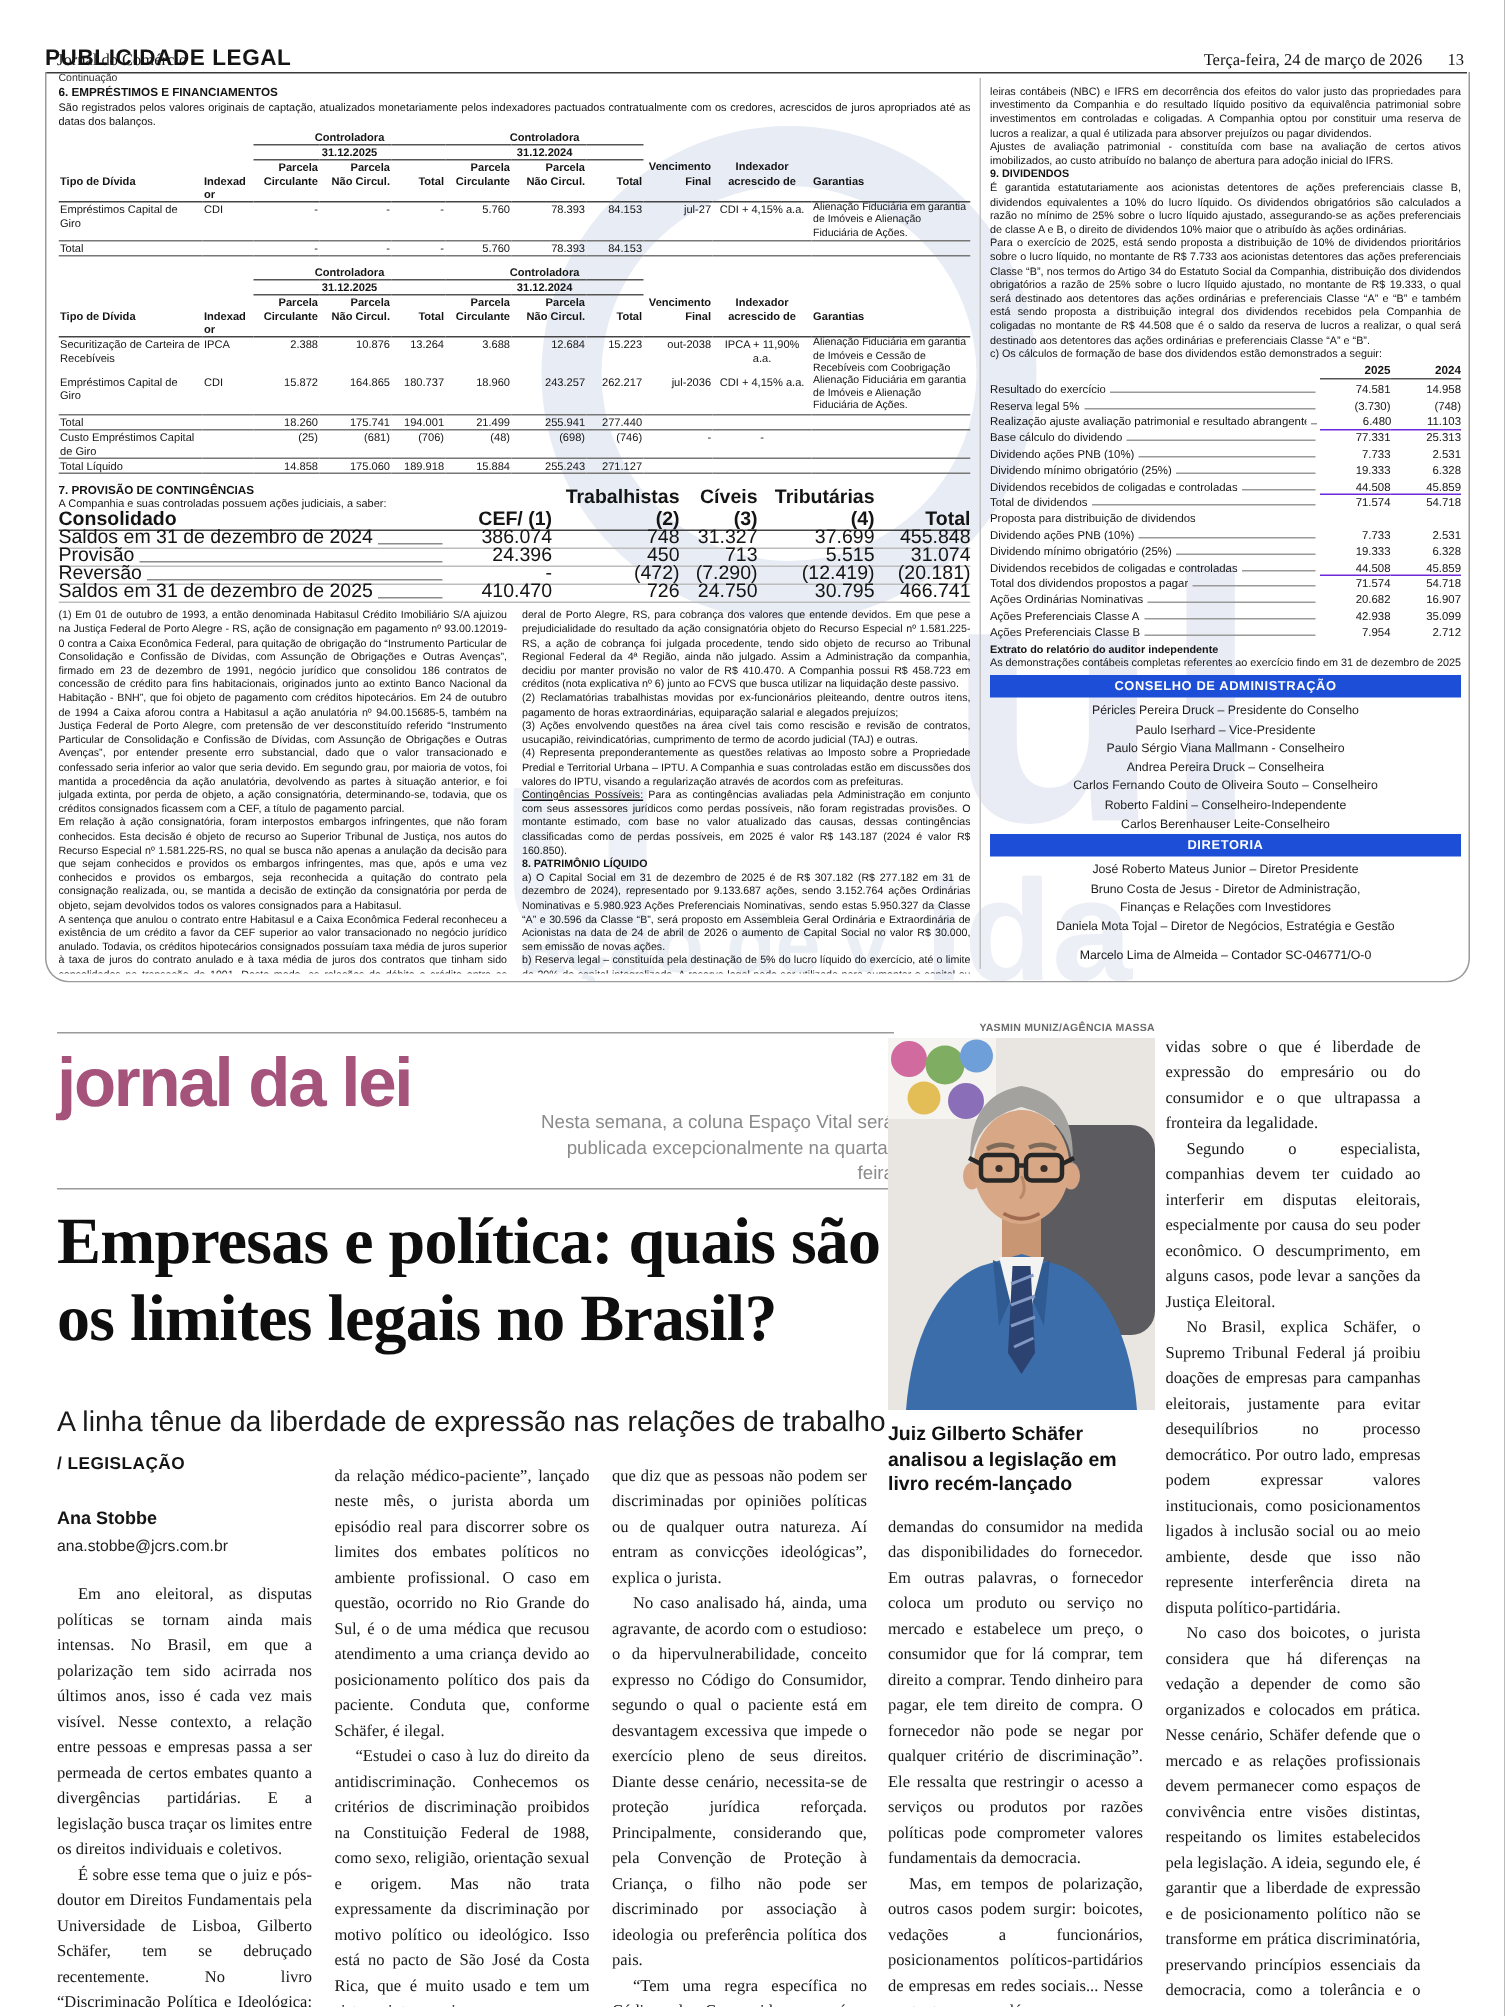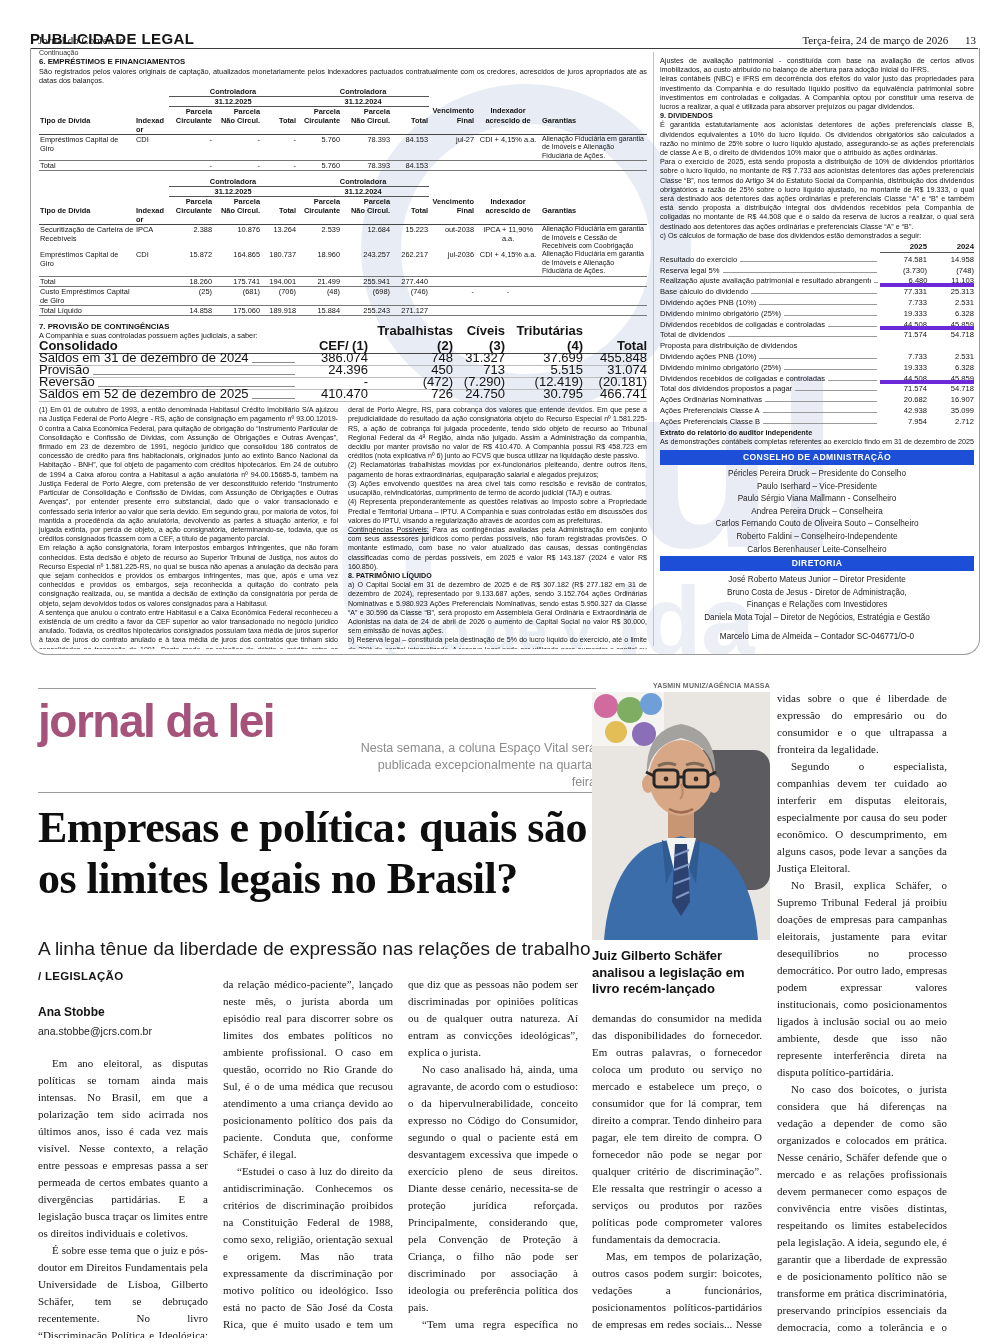--- a/index.html
+++ b/index.html
@@ -51,21 +51,21 @@
   .fn p.fh{font-weight:bold;}
   .r3top{position:absolute;z-index:1;left:629px;top:8px;width:314px;height:392px;overflow:hidden;}
   .r3top .fn{font-size:7.2px;line-height:9.2px;}
   .dtab{margin:2px 0;}
   .dyears{display:flex;justify-content:flex-end;font-weight:bold;font-size:7.8px;height:11px;}
   .dy{width:47px;text-align:right;border-bottom:1px solid #555;}
   .drow{display:flex;align-items:flex-end;height:10.8px;font-size:7.6px;}
   .dl{white-space:nowrap;overflow:hidden;}
   .dlead{flex:1;border-bottom:1px solid #9a9a9a;margin:0 3px 2px 3px;min-width:4px;}
   .dv{width:47px;text-align:right;}
-  .drow.t .dv{border-top:4px solid #6d28d9;}
+  .drow.t .dv{border-top:1px solid #6d28d9;}
   .board,.dirx{position:absolute;z-index:1;left:629px;width:314px;}
   .board{top:402px;}
   .dirx{top:508px;}
   .bar{background:#1d4ed8;color:#ffffff;font-weight:bold;text-align:center;font-size:8.6px;
        letter-spacing:.4px;padding:2px 0 3px 0;margin-bottom:3px;}
   .mline{text-align:center;font-size:8.2px;line-height:12.6px;color:#1d1d1d;}
   .acct{position:absolute;z-index:1;left:629px;top:584px;width:314px;text-align:center;font-size:8.2px;}
   
   .art{position:absolute;left:30px;top:662px;width:948px;height:680px;font-family:"Liberation Serif",serif;}
   .rule{position:absolute;left:8px;width:558px;border-top:1px solid #9a9a9a;}
@@ -262,21 +262,21 @@
               <td>Garantias</td>
             </tr>
           </thead>
         <tbody>
             <tr>
               <td>Securitização de Carteira de Recebíveis</td>
               <td>IPCA</td>
               <td class="r">2.388</td>
               <td class="r">10.876</td>
               <td class="r">13.264</td>
-              <td class="r">2.539</td>
+              <td class="r">3.688</td>
               <td class="r">12.684</td>
               <td class="r">15.223</td>
               <td class="r">out-2038</td>
               <td class="c">IPCA + 11,90% a.a.</td>
               <td class="g">Alienação Fiduciária em garantia de Imóveis e Cessão de Recebíveis com Coobrigação</td>
             </tr>
             <tr>
               <td>Empréstimos Capital de Giro</td>
               <td>CDI</td>
               <td class="r">15.872</td>
@@ -371,21 +371,21 @@
                 <span class="lead"></span>
               </span>
               <span class="pv a">-</span>
               <span class="pv b">(472)</span>
               <span class="pv c">(7.290)</span>
               <span class="pv d">(12.419)</span>
               <span class="pv e">(20.181)</span>
             </div>
             <div class="prow">
               <span class="plab">
-                <span>Saldos em 52 de dezembro de 2025</span>
+                <span>Saldos em 31 de dezembro de 2025</span>
                 <span class="lead"></span>
               </span>
               <span class="pv a">410.470</span>
               <span class="pv b">726</span>
               <span class="pv c">24.750</span>
               <span class="pv d">30.795</span>
               <span class="pv e">466.741</span>
             </div>
           </div>
       </div>
@@ -406,22 +406,22 @@
             <p>a) O Capital Social em 31 de dezembro de 2025 é de R$ 307.182 (R$ 277.182 em 31 de dezembro de 2024), representado por 9.133.687 ações, sendo 3.152.764 ações Ordinárias Nominativas e 5.980.923 Ações Preferenciais Nominativas, sendo estas 5.950.327 da Classe “A” e 30.596 da Classe “B”, será proposto em Assembleia Geral Ordinária e Extraordinária de Acionistas na data de 24 de abril de 2026 o aumento de Capital Social no valor R$ 30.000, sem emissão de novas ações.</p>
             <p>b) Reserva legal – constituída pela destinação de 5% do lucro líquido do exercício, até o limite de 20% do capital integralizado. A reserva legal pode ser utilizada para aumentar o capital ou para absorver prejuízos.</p>
           </div>
       </div>
     </div>
 
     <div class="vdiv"></div>
 
     <div class="r3top">
       <div class="fn">
+          <p>leiras contábeis (NBC) e IFRS em decorrência dos efeitos do valor justo das propriedades para investimento da Companhia e do resultado líquido positivo da equivalência patrimonial sobre investimentos em controladas e coligadas. A Companhia optou por constituir uma reserva de lucros a realizar, a qual é utilizada para absorver prejuízos ou pagar dividendos.</p>
           <p>Ajustes de avaliação patrimonial - constituída com base na avaliação de certos ativos imobilizados, ao custo atribuído no balanço de abertura para adoção inicial do IFRS.</p>
-          <p>leiras contábeis (NBC) e IFRS em decorrência dos efeitos do valor justo das propriedades para investimento da Companhia e do resultado líquido positivo da equivalência patrimonial sobre investimentos em controladas e coligadas. A Companhia optou por constituir uma reserva de lucros a realizar, a qual é utilizada para absorver prejuízos ou pagar dividendos.</p>
           <p class="fh">9. DIVIDENDOS</p>
           <p>É garantida estatutariamente aos acionistas detentores de ações preferenciais classe B, dividendos equivalentes a 10% do lucro líquido. Os dividendos obrigatórios são calculados a razão no mínimo de 25% sobre o lucro líquido ajustado, assegurando-se as ações preferenciais de classe A e B, o direito de dividendos 10% maior que o atribuído às ações ordinárias.</p>
           <p>Para o exercício de 2025, está sendo proposta a distribuição de 10% de dividendos prioritários sobre o lucro líquido, no montante de R$ 7.733 aos acionistas detentores das ações preferenciais Classe “B”, nos termos do Artigo 34 do Estatuto Social da Companhia,  distribuição dos dividendos obrigatórios a razão de 25% sobre o lucro líquido ajustado, no montante de R$ 19.333, o qual será destinado aos detentores das ações ordinárias e preferenciais Classe “A” e “B” e também está sendo proposta a distribuição integral dos dividendos recebidos pela Companhia de coligadas no montante de R$ 44.508 que é o saldo da reserva de lucros a realizar, o qual será destinado aos detentores das ações ordinárias e preferenciais Classe “A” e “B”.</p>
           <p>c) Os cálculos de formação de base dos dividendos estão demonstrados a seguir:</p>
         </div>
       <div class="dtab">
         <div class="dyears">
             <span class="dy">2025</span>
             <span class="dy">2024</span>
           </div>

